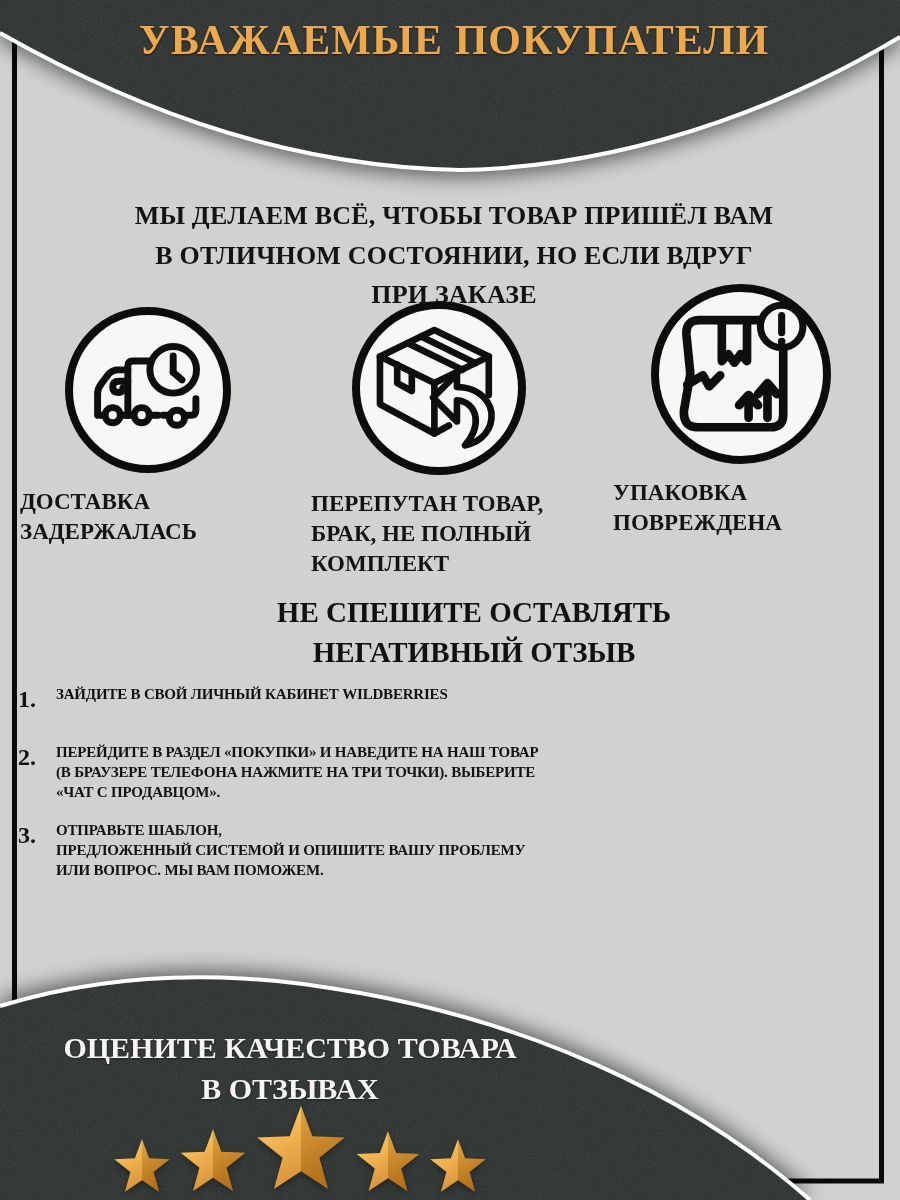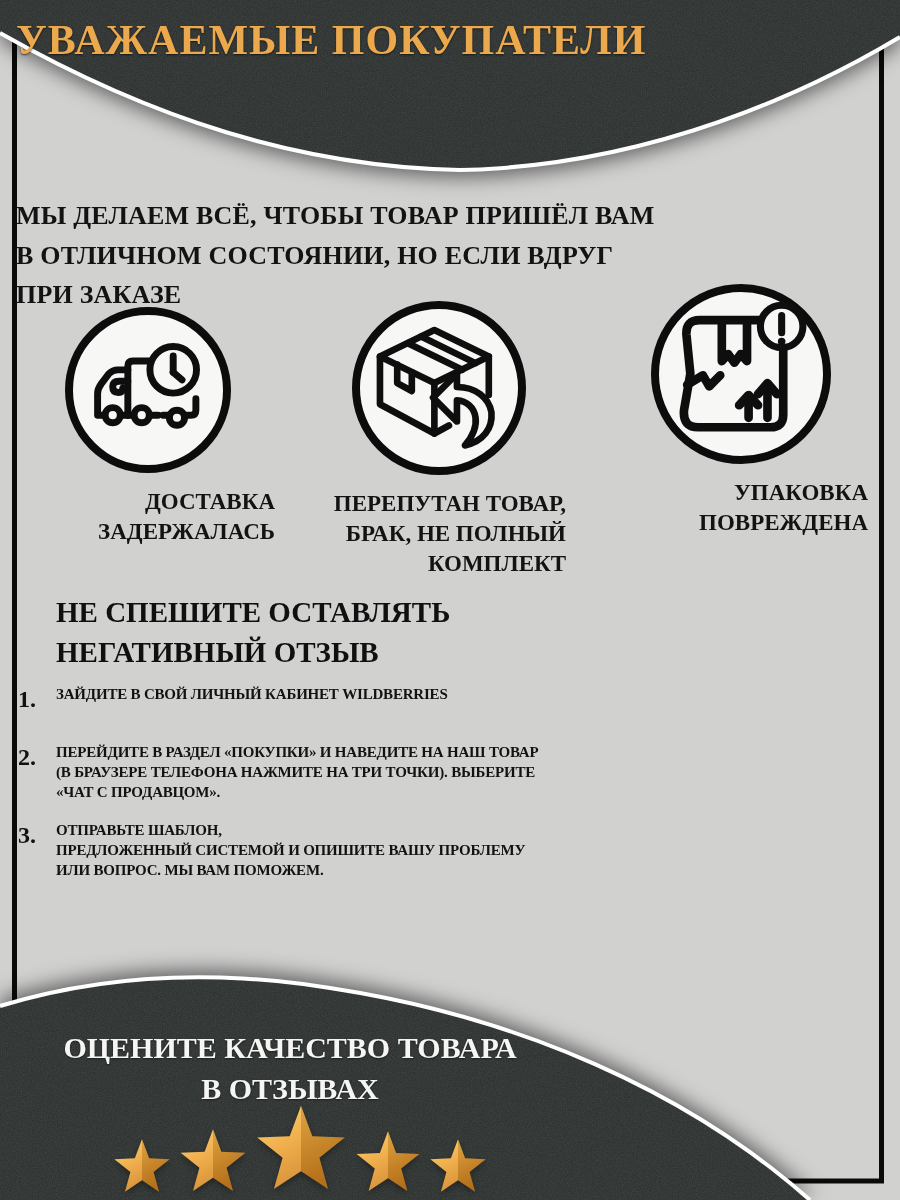--- a/index.html
+++ b/index.html
@@ -4,29 +4,29 @@
 <style>
   html,body{margin:0;padding:0;background:#9a9a9a;}
   .page{
     position:relative;width:900px;height:1200px;overflow:hidden;
     background:#d1d2d0;
     font-family:"Liberation Serif","DejaVu Serif",serif;
     font-weight:bold;color:#121212;
   }
   .bg{position:absolute;left:0;top:0;width:900px;height:1200px;}
   .preline{white-space:pre-line;}
-  .abs{position:absolute;left:16px;right:0;}
+  .abs{position:absolute;left:8px;right:0;text-align:center;}
 
   .top-title{top:16px;font-size:42px;letter-spacing:1px;color:#ECA84C;
     text-shadow:0 1px 2px rgba(0,0,0,.6);}
   .top-sub{top:72px;font-size:31px;line-height:1.32;color:#f4f4f2;
     text-shadow:0 1px 2px rgba(0,0,0,.55);}
   .intro{top:196px;font-size:26px;line-height:1.52;color:#131313;letter-spacing:.2px;}
 
-  .reason{position:absolute;text-align:right;}
+  .reason{position:absolute;text-align:left;}
   .reason-1{left:20px;width:255px;top:298px;}
   .reason-2{left:311px;width:255px;top:298px;}
   .reason-3{left:613px;width:255px;top:284px;}
   .circle{border:8px solid #0c0c0c;border-radius:50%;background:#f7f7f5;
     margin:0 auto;box-sizing:border-box;display:flex;align-items:center;justify-content:center;}
   .c1{width:166px;height:166px;margin-top:9px;}
   .c2{width:174px;height:174px;margin-top:3px;}
   .c3{width:180px;height:180px;margin-top:0;}
   .circle svg{width:84%;height:84%;}
   .c3 svg{width:96%;height:96%;}

